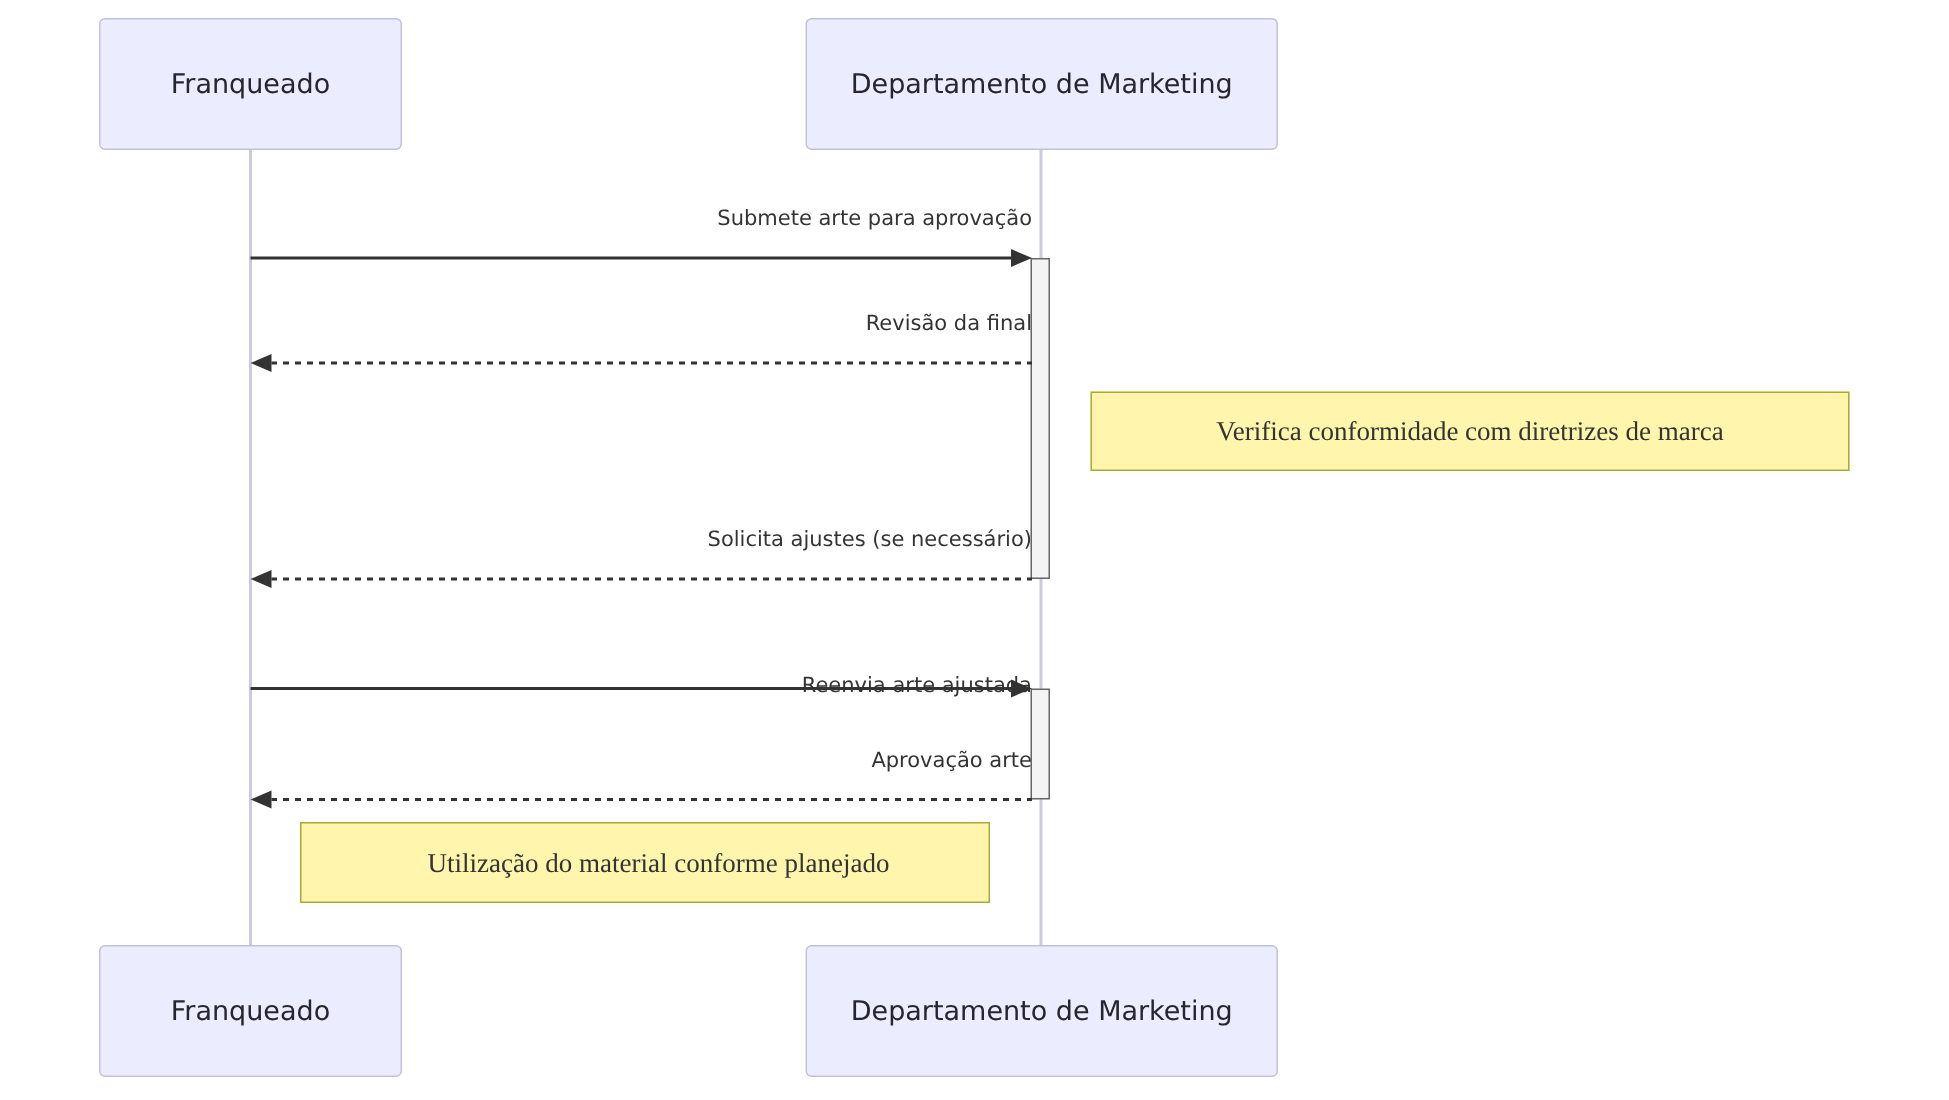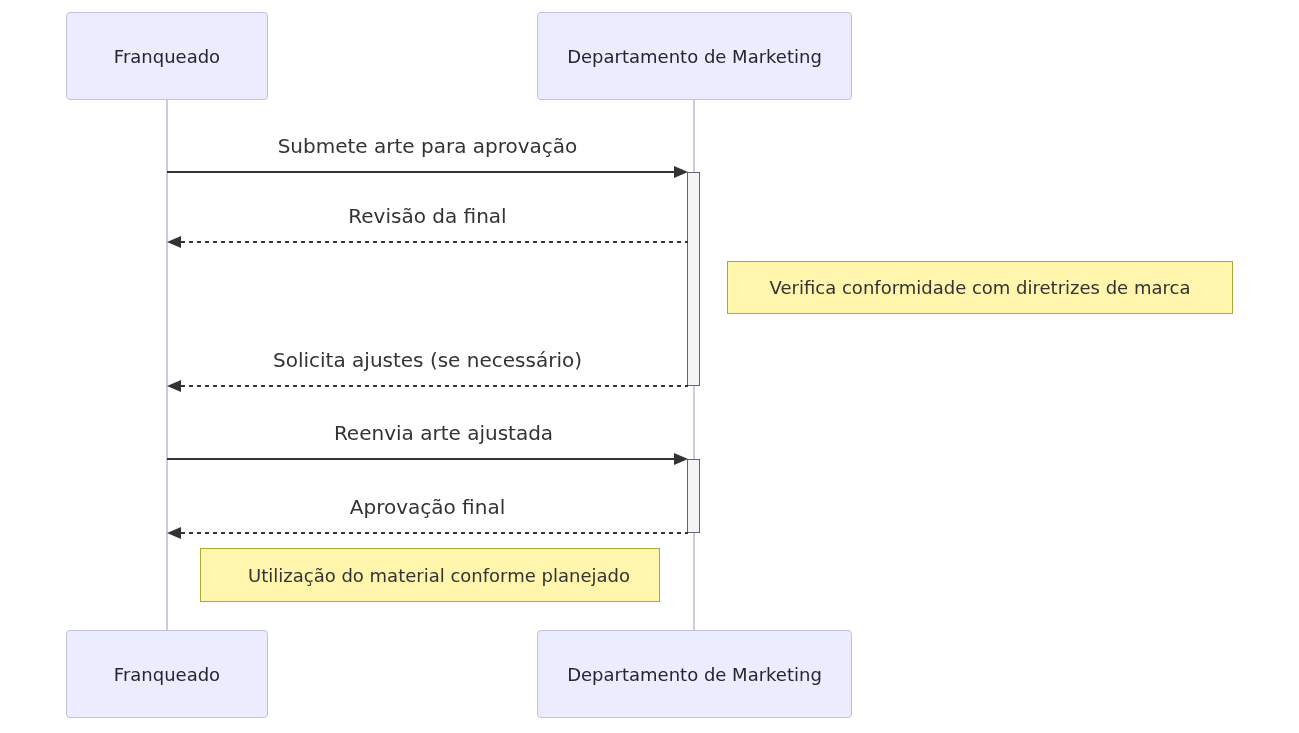--- a/index.html
+++ b/index.html
@@ -34,22 +34,22 @@
     width: 13px;
     background: #f4f4f4;
     border: 1px solid #666666;
   }
   .msg-label {
     position: absolute;
     left: 167px;
     width: 521px;
     height: 26px;
     line-height: 26px;
-    text-align: center;
-    font-size: 20px;
+    text-align: right;
+    font-size: 14px;
     color: #333333;
     white-space: nowrap;
   }
   .line-solid {
     position: absolute;
     height: 2px;
     background: #333333;
   }
   .line-dashed {
     position: absolute;
@@ -74,20 +74,21 @@
     position: absolute;
     background: #fff5ad;
     border: 1px solid #aaaa33;
     display: flex;
     align-items: center;
     justify-content: center;
     font-size: 18px;
     color: #333333;
     text-align: center;
     white-space: nowrap;
+    font-family: Liberation Serif, serif;
   }
 </style>
 </head>
 <body>
 
 <div class="canvas">
 
   <div class="lifeline" style="left:166px; top:100px; height:530px;"></div>
   <div class="lifeline" style="left:693px; top:100px; height:530px;"></div>
 
@@ -110,25 +111,25 @@
   <div class="head-left" style="left:167px; top:236px;"></div>
 
   <div class="note" style="left:727px; top:261px; width:506px; height:53px;">
     <span>Verifica conformidade com diretrizes de marca</span>
   </div>
 
   <div class="msg-label" style="top:347px;">Solicita ajustes (se necessário)</div>
   <div class="line-dashed" style="left:181px; top:385px; width:507px;"></div>
   <div class="head-left" style="left:167px; top:380px;"></div>
 
-  <div class="msg-label" style="top:420px;padding-left:32px;">Reenvia arte ajustada</div>
+  <div class="msg-label" style="top:444px;padding-left:32px;">Reenvia arte ajustada</div>
   <div class="line-solid" style="left:167px; top:458px; width:511px;"></div>
   <div class="head-right" style="left:674px; top:453px;"></div>
 
-  <div class="msg-label" style="top:494px;">Aprovação final</div>
+  <div class="msg-label" style="top:494px;">Aprovação arte</div>
   <div class="line-dashed" style="left:181px; top:532px; width:507px;"></div>
   <div class="head-left" style="left:167px; top:527px;"></div>
 
   <div class="note" style="left:200px; top:548px; width:460px; height:54px;padding-left:18px;">
     <span>Utilização do material conforme planejado</span>
   </div>
 
   <div class="actor-box" style="left:66px; top:630px; width:202px; height:88px;">
     <span>Franqueado</span>
   </div>

